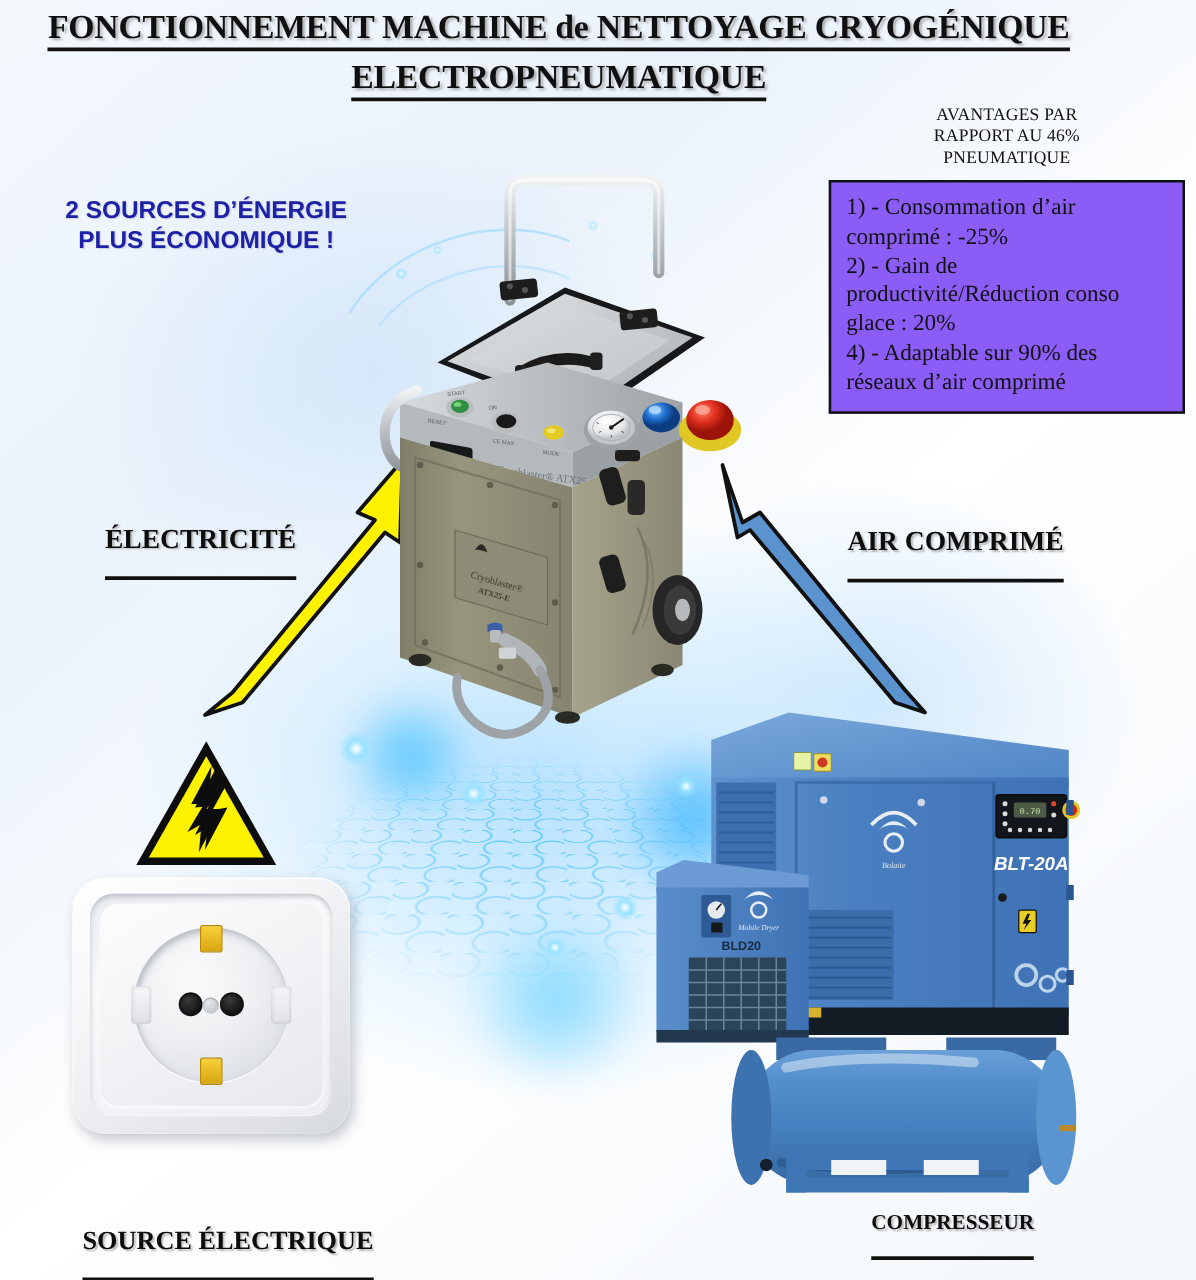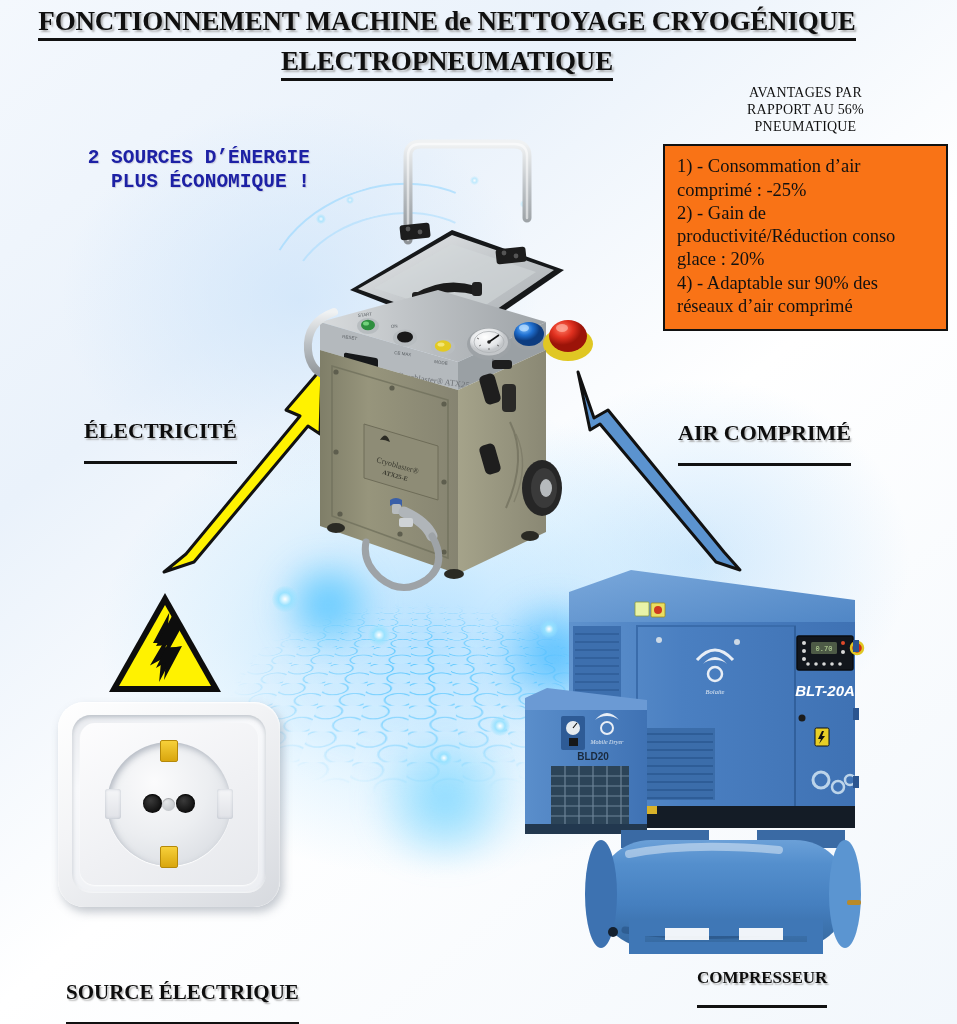--- a/index.html
+++ b/index.html
@@ -51,34 +51,34 @@
     letter-spacing:-0.2px;
     color:#101010;
     border-bottom:3px solid #111;
     padding-bottom:1px;
     text-shadow: 2px 2px 2px rgba(150,150,150,0.75);
     line-height:1.15;
   }
   #title-line-2 { margin-top:5px; font-size:27px; }
 
   #eco-note {
-    position:absolute; left:20px; top:146px; width:290px;
-    text-align:right; z-index:6;
+    position:absolute; left:20px; top:156px; width:290px;
+    text-align:center; z-index:6;
     color:#1d21a5; font-weight:bold; font-size:19.5px; line-height:1.25;
-    font-family:Liberation Mono, monospace;
+    font-family:Liberation Sans, sans-serif;
     text-shadow: 1px 1px 1px rgba(190,190,210,0.7);
   }
 
   #advantages { position:absolute; left:663px; top:84px; width:285px; z-index:6; }
   #advantages-title {
     text-align:center; font-size:14px; color:#111; line-height:1.22; letter-spacing:0.2px;
   }
   #advantages-box {
     margin-top:9px;
-    border:2px solid #111; background:#f97316;
+    border:2px solid #111; background:#8b5cf6;
     padding:9px 10px 11px 12px;
     font-size:18.5px; line-height:1.26; color:#111;
   }
   #advantages-box p { margin:0; }
 
   .callout {
     position:absolute; z-index:7;
     font-weight:bold; font-size:22px; color:#0d0d0d;
     border-bottom:3px solid #111; padding-bottom:17px;
     text-shadow: 1.5px 1.5px 1.5px rgba(165,165,165,0.8);
@@ -181,21 +181,21 @@
 </div>
 
 <div id="eco-note">
   <div>2 SOURCES D’ÉNERGIE</div>
   <div>PLUS ÉCONOMIQUE !</div>
 </div>
 
 <div id="advantages">
   <div id="advantages-title">
     <div>AVANTAGES PAR</div>
-    <div>RAPPORT AU 56%</div>
+    <div>RAPPORT AU 46%</div>
     <div>PNEUMATIQUE</div>
   </div>
   <div id="advantages-box">
     <p>1) - Consommation d’air comprimé : -25%</p>
     <p>2) - Gain de productivité/Réduction conso glace : 20%</p>
     <p>4) - Adaptable sur 90% des réseaux d’air comprimé</p>
   </div>
 </div>
 
 <div class="callout" id="label-electricite">ÉLECTRICITÉ</div>

